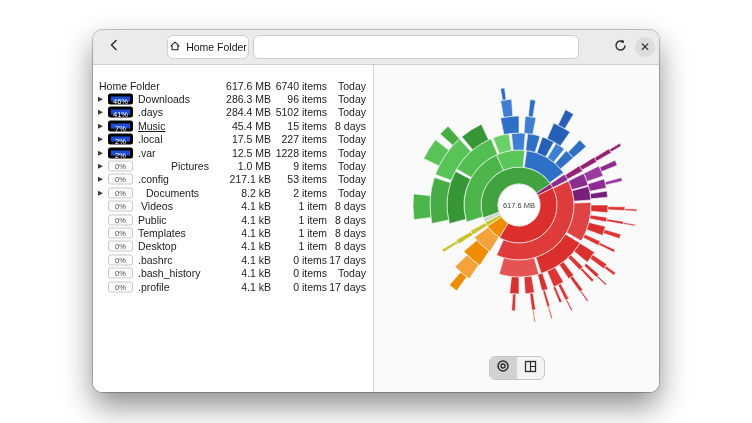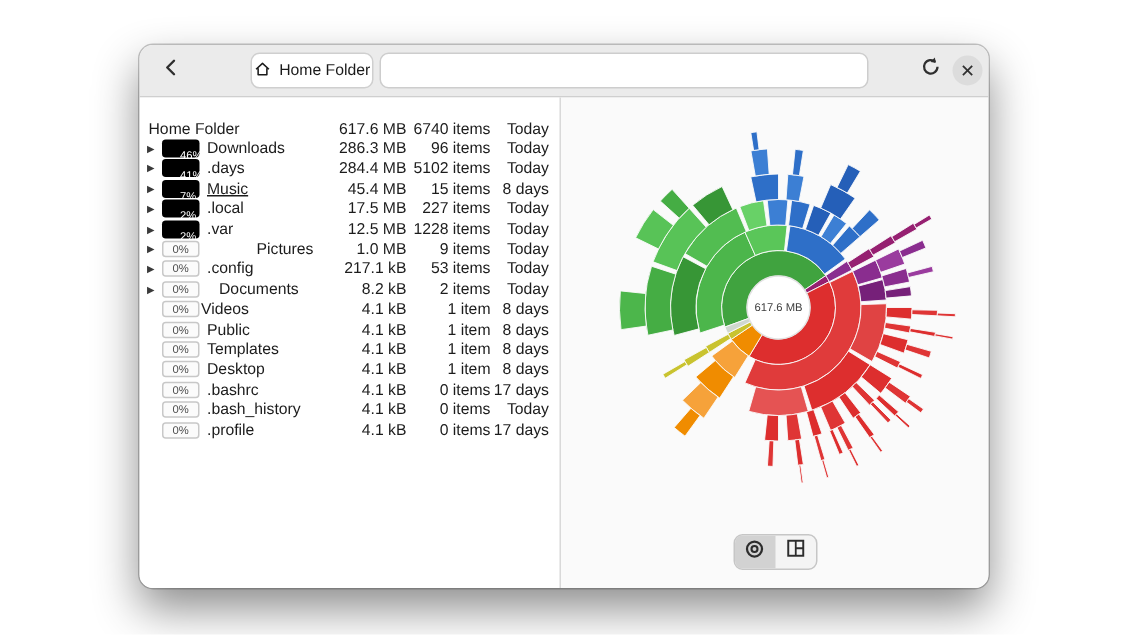--- a/index.html
+++ b/index.html
@@ -25,21 +25,21 @@
   .thead span{position:absolute;top:2px;}
   .th-folder{left:8px;}
   .th-size{right:120px;}
   .th-sort{left:168px;top:3px;font-size:6.5px;color:#6a6a6a;}
   .th-contents{right:55px;}
   .th-modified{right:7px;}
   .rows{position:absolute;top:14px;left:0;right:0;bottom:0;overflow:hidden;}
   .row{position:relative;height:13.4px;}
   .exp{position:absolute;left:5px;top:50%;transform:translateY(-50%);font-size:6.5px;color:#3a3a3a;}
   .badge{position:absolute;left:15px;top:50%;transform:translateY(-50%);width:25px;height:11px;box-sizing:border-box;border-radius:2.5px;font-size:7.5px;line-height:9.5px;text-align:center;}
-  .badge.on{background:#0f172a;border:6px solid #000000;color:#fff;padding-left:6px;}
+  .badge.on{background:#1d4ed8;border:3px solid #000000;color:#fff;}
   .badge.off{background:#fbfbfb;border:1px solid #c8c8c8;color:#4e4e4e;}
   .name{position:absolute;top:50%;transform:translateY(-50%);font-size:10.5px;color:#1c1c1c;white-space:nowrap;}
   .num{position:absolute;top:50%;transform:translateY(-50%);font-size:10.5px;color:#1c1c1c;}
   .c-size{right:102px;}
   .c-contents{right:46px;}
   .c-modified{right:7px;}
   
   .chart-svg{position:absolute;left:0;top:0;}
   
   .viewbar{position:absolute;bottom:12px;left:50%;transform:translateX(-50%);display:flex;border:1px solid #c6c6c6;border-radius:6px;overflow:hidden;background:#f4f4f4;}
@@ -150,21 +150,21 @@
           <div class="row">
             <span class="exp">▶</span>
             <span class="badge off">0%</span>
             <span class="name" style="left: 53px;">Documents</span>
             <span class="num c-size">8.2 kB</span>
             <span class="num c-contents">2 items</span>
             <span class="num c-modified">Today</span>
           </div>
           <div class="row">
             <span class="badge off">0%</span>
-            <span class="name" style="left: 41px; text-align: center;">Videos</span>
+            <span class="name" style="left: 48px; text-align: center;">Videos</span>
             <span class="num c-size">4.1 kB</span>
             <span class="num c-contents">1 item</span>
             <span class="num c-modified">8 days</span>
           </div>
           <div class="row">
             <span class="badge off">0%</span>
             <span class="name" style="left: 45px;">Public</span>
             <span class="num c-size">4.1 kB</span>
             <span class="num c-contents">1 item</span>
             <span class="num c-modified">8 days</span>

